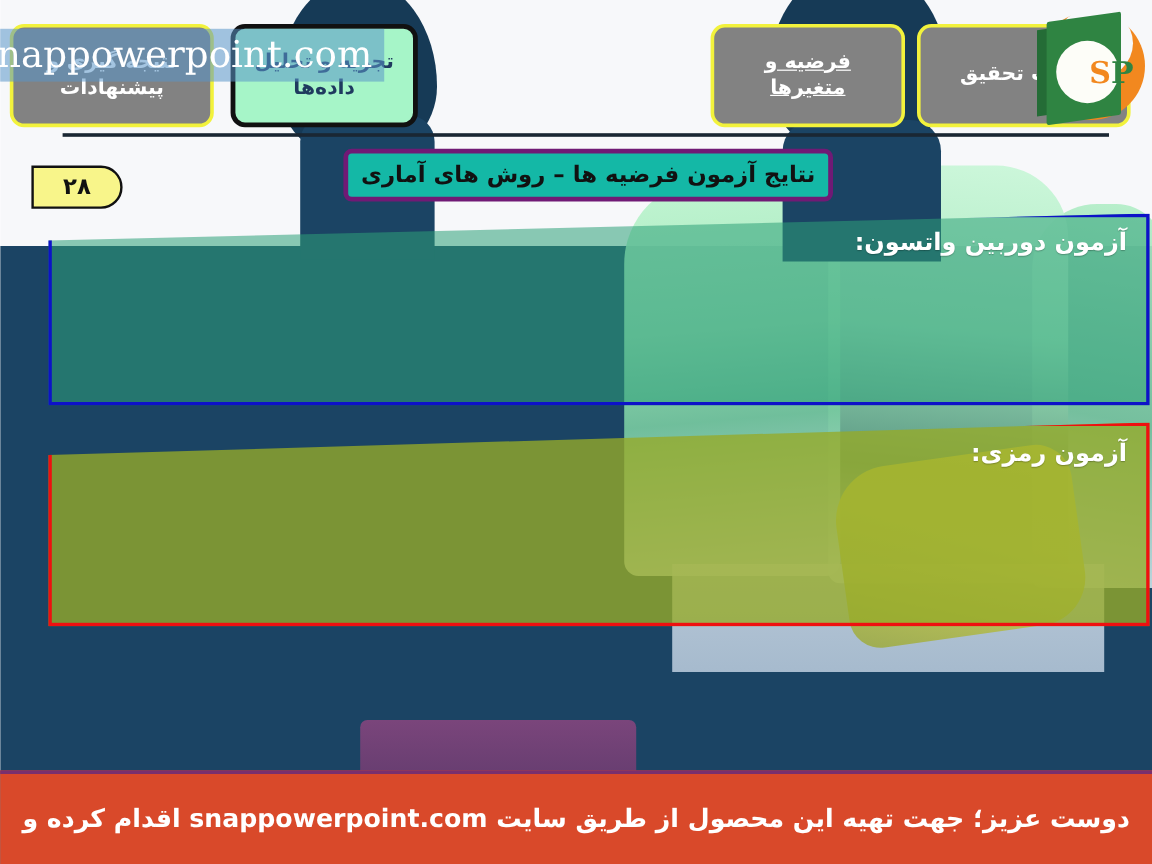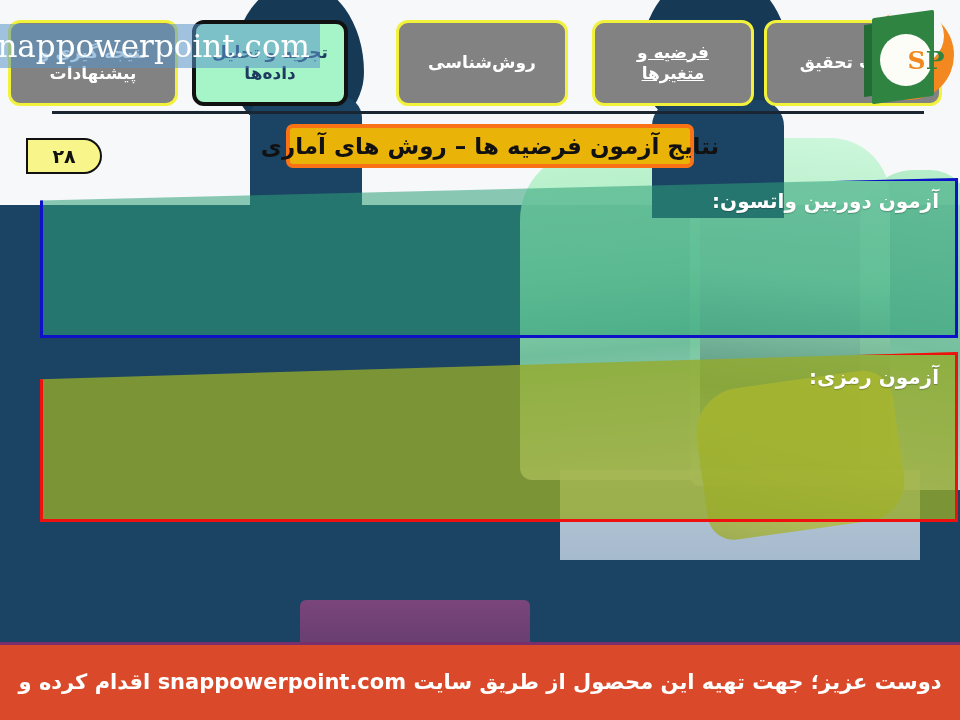--- a/index.html
+++ b/index.html
@@ -80,23 +80,23 @@
            padding-right:10px;letter-spacing:0px;direction:ltr;padding-left:8px;}
 
   
   .pageno{position:absolute;left:26px;top:121px;width:72px;height:32px;
           background:#f8f58a;border:2px solid #111111;
           border-radius:0 28px 28px 0;display:flex;align-items:center;justify-content:center;
           font-size:19px;font-weight:700;color:#111111;margin-top:17px;}
 
   
   .titlebar{position:absolute;left:286px;top:124px;width:400px;height:36px;
-            background:#eab308;border:4px solid #f97316;border-radius:7px;
+            background:#14b8a6;border:4px solid #701a75;border-radius:7px;
             display:flex;align-items:center;justify-content:center;
-            font-size:23px;font-weight:700;color:#111111;white-space:nowrap;}
+            font-size:19px;font-weight:700;color:#111111;white-space:nowrap;}
 
   
   .shape{position:absolute;box-sizing:border-box;display:flex;align-items:flex-start;
          justify-content:flex-start;padding-left:24px;}
   .shape .lbl{position:absolute;top:6px;right:14px;color:#ffffff;font-size:20px;font-weight:700;
               white-space:nowrap;text-shadow:0 1px 1px rgba(0,0,0,.25);}
 
   .shape1{left:40px;top:178px;width:918px;height:160px;
           background:rgba(46,160,120,.55);
           border:3px solid #0d12c8;
@@ -144,23 +144,20 @@
   </div>
 
   <div class="topbar">
     <div class="tabs">
       <div class="tab tab-1">
         <span>نتیجه گیری و پیشنهادات</span>
       </div>
       <div class="tab tab-2 active">
         <span>تجزیه و تحلیل داده‌ها</span>
       </div>
-      <div class="tab tab-3">
-        <span>روش‌شناسی</span>
-      </div>
       <div class="tab tab-4">
         <span>فرضیه و متغیرها</span>
       </div>
       <div class="tab tab-5">
         <span>کلیات تحقیق</span>
       </div>
     </div>
     <div class="tabrule"></div>
   </div>
 

